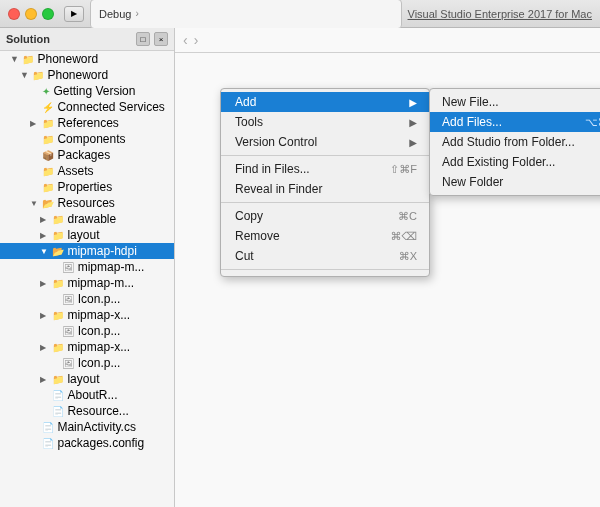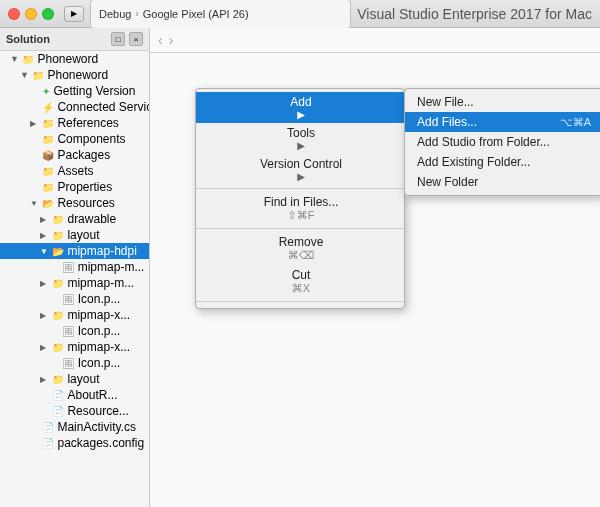--- a/index.html
+++ b/index.html
@@ -61,34 +61,35 @@
       border: 1px solid #c0c0c0;
       border-radius: 4px;
       padding: 2px 8px;
       height: 30px;
       font-size: 11px;
       color: #333;
     }
     .breadcrumb-sep { color: #888; font-size: 10px; }
 
     .vs-title {
-      font-size: 14px;
+      font-size: 11px;
       color: #555;
       margin-left: auto;
+      text-decoration: underline;
     }
 
     
     .main-area {
       display: flex;
       height: calc(507px - 28px);
     }
 
     
     .sidebar {
-      width: 150px;
+      width: 175px;
       background: #f5f5f5;
       border-right: 1px solid #c8c8c8;
       overflow: hidden;
       font-size: 11px;
     }
 
     .sidebar-header {
       display: flex;
       align-items: center;
       justify-content: space-between;
@@ -171,21 +172,20 @@
     }
 
     .menu-item {
       display: flex;
       align-items: center;
       justify-content: space-between;
       padding: 3px 12px 3px 14px;
       cursor: pointer;
       font-size: 12px;
       color: #222;
-      flex-direction: column;
     }
     .menu-item.highlighted { background: #1a7fd4; color: white; }
 
     .menu-shortcut { color: #888; font-size: 11px; }
     .menu-arrow { font-size: 10px; color: #666; }
     .menu-item.highlighted .menu-arrow { color: white; }
 
     .menu-separator {
       height: 1px;
       background: #ccc;
@@ -226,21 +226,20 @@
     <div class="traffic-light tl-close"></div>
     <div class="traffic-light tl-min"></div>
     <div class="traffic-light tl-max"></div>
   </div>
   <div class="play-btn">
     <span>▶</span>
   </div>
   <div class="breadcrumb-bar">
     <span>Debug</span>
     <span class="breadcrumb-sep">›</span>
-    <span>Google Pixel (API 26)</span>
   </div>
   <div class="vs-title">Visual Studio Enterprise 2017 for Mac</div>
 </div>
 
 <div class="main-area">
 
   <div class="sidebar">
     <div class="sidebar-header">
       <span class="sidebar-title">Solution</span>
       <div class="sidebar-icons">
@@ -510,22 +509,29 @@
         <span>Version Control</span>
         <span class="menu-arrow">▶</span>
       </div>
       <div class="menu-separator"></div>
 
       <div class="menu-item">
         <span>Find in Files...</span>
         <span class="menu-shortcut">⇧⌘F</span>
       </div>
 
+      <div class="menu-item">
+        <span>Reveal in Finder</span>
+      </div>
       <div class="menu-separator"></div>
 
+      <div class="menu-item">
+        <span>Copy</span>
+        <span class="menu-shortcut">⌘C</span>
+      </div>
 
       <div class="menu-item">
         <span>Remove</span>
         <span class="menu-shortcut">⌘⌫</span>
       </div>
 
       <div class="menu-item">
         <span>Cut</span>
         <span class="menu-shortcut">⌘X</span>
       </div>

